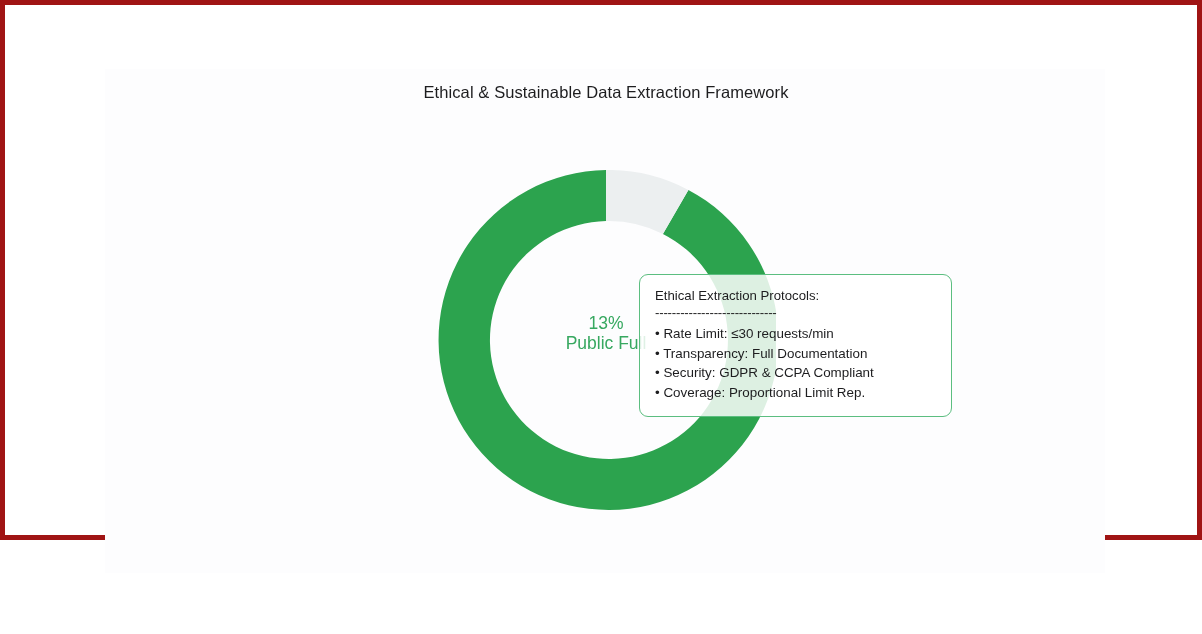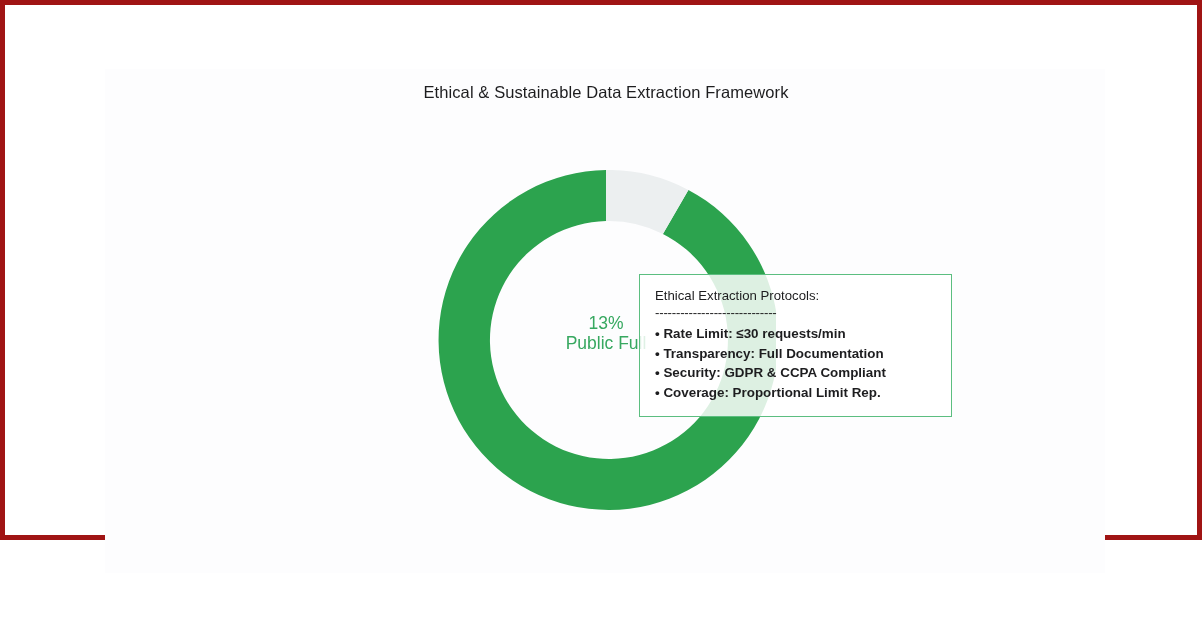--- a/index.html
+++ b/index.html
@@ -81,42 +81,41 @@
   
   #annotation-box {
     position: absolute;
     left: 634px;
     top: 269px;
     width: 313px;
     height: 143px;
     box-sizing: border-box;
     background: rgba(255,255,255,0.84);
     border: 1px solid #5cbe80;
-    border-radius: 0;
+    border-radius: 9px;
     padding: 13px 15px 0 15px;
   }
   .ann-heading {
     font-size: 13.2px;
     color: #1d1d1f;
     line-height: 1.28;
     white-space: nowrap;
   }
   .ann-rule {
     font-size: 13.2px;
     color: #1d1d1f;
     line-height: 1.05;
     letter-spacing: -0.2px;
     white-space: nowrap;
     margin-top: 1px;
   }
   .ann-list {
     margin: 4px 0 0 0;
     padding: 0;
     list-style: none;
-    font-weight: bold;
   }
   .ann-list li {
     font-size: 13.4px;
     color: #1d1d1f;
     line-height: 1.48;
     white-space: nowrap;
   }
 </style>
 </head>
 <body>

